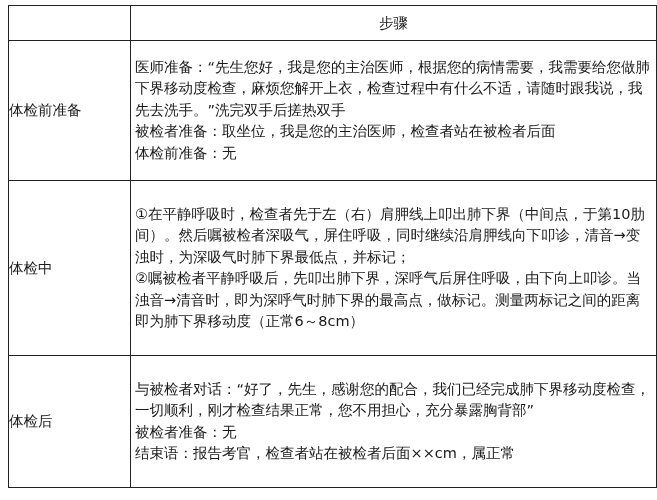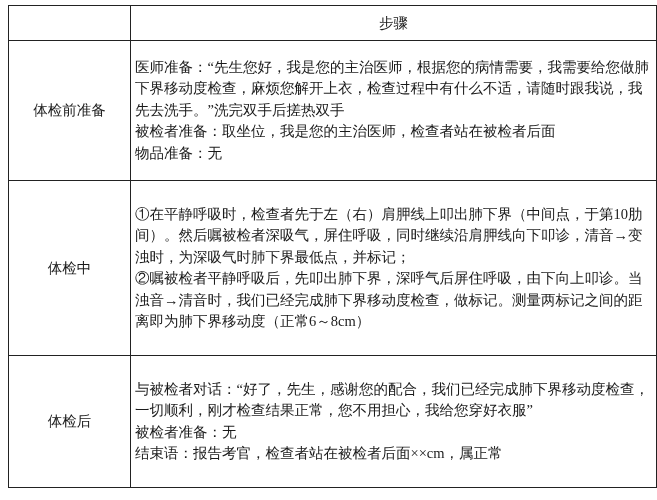--- a/index.html
+++ b/index.html
@@ -30,32 +30,30 @@
     }
     .sheet th {
       font-weight: normal;
       font-size: 14.5px;
       text-align: center;
       height: 34px;
     }
     .col-phase { width: 122px; }
     .col-steps { width: 526px; }
     .phase-cell {
-      text-align: center;
       font-size: 14.5px;
     }
     .steps-cell {
       font-size: 14.5px;
       line-height: 21.5px;
       padding: 0 4px 0 4px !important;
     }
     .steps-line {
       display: block;
       white-space: normal;
-      font-family: Liberation Serif, serif;
     }
     tr.row-pre td { height: 139px; }
     tr.row-during td { height: 174px; margin-top: 44px; }
     tr.row-post td { height: 131px; }
   </style>
 </head>
 <body>
 
 <table class="sheet">
   <colgroup>
@@ -67,32 +65,32 @@
       <th></th>
       <th>步骤</th>
     </tr>
   </thead>
   <tbody>
     <tr class="row-pre">
       <td class="phase-cell">体检前准备</td>
       <td class="steps-cell">
         <span class="steps-line">医师准备：“先生您好，我是您的主治医师，根据您的病情需要，我需要给您做肺下界移动度检查，麻烦您解开上衣，检查过程中有什么不适，请随时跟我说，我先去洗手。”洗完双手后搓热双手</span>
         <span class="steps-line">被检者准备：取坐位，我是您的主治医师，检查者站在被检者后面</span>
-        <span class="steps-line">物品准备：无</span>
+        <span class="steps-line">体检前准备：无</span>
       </td>
     </tr>
     <tr class="row-during">
       <td class="phase-cell">体检中</td>
       <td class="steps-cell">
         <span class="steps-line">①在平静呼吸时，检查者先于左（右）肩胛线上叩出肺下界（中间点，于第10肋间）。然后嘱被检者深吸气，屏住呼吸，同时继续沿肩胛线向下叩诊，清音→变浊时，为深吸气时肺下界最低点，并标记；</span>
-        <span class="steps-line">②嘱被检者平静呼吸后，先叩出肺下界，深呼气后屏住呼吸，由下向上叩诊。当浊音→清音时，我们已经完成肺下界移动度检查，做标记。测量两标记之间的距离即为肺下界移动度（正常6～8cm）</span>
+        <span class="steps-line">②嘱被检者平静呼吸后，先叩出肺下界，深呼气后屏住呼吸，由下向上叩诊。当浊音→清音时，即为深呼气时肺下界的最高点，做标记。测量两标记之间的距离即为肺下界移动度（正常6～8cm）</span>
       </td>
     </tr>
     <tr class="row-post">
       <td class="phase-cell">体检后</td>
       <td class="steps-cell">
-        <span class="steps-line">与被检者对话：“好了，先生，感谢您的配合，我们已经完成肺下界移动度检查，一切顺利，刚才检查结果正常，您不用担心，我给您穿好衣服”</span>
+        <span class="steps-line">与被检者对话：“好了，先生，感谢您的配合，我们已经完成肺下界移动度检查，一切顺利，刚才检查结果正常，您不用担心，充分暴露胸背部”</span>
         <span class="steps-line">被检者准备：无</span>
         <span class="steps-line">结束语：报告考官，检查者站在被检者后面××cm，属正常</span>
       </td>
     </tr>
   </tbody>
 </table>
 
 </body></html>

